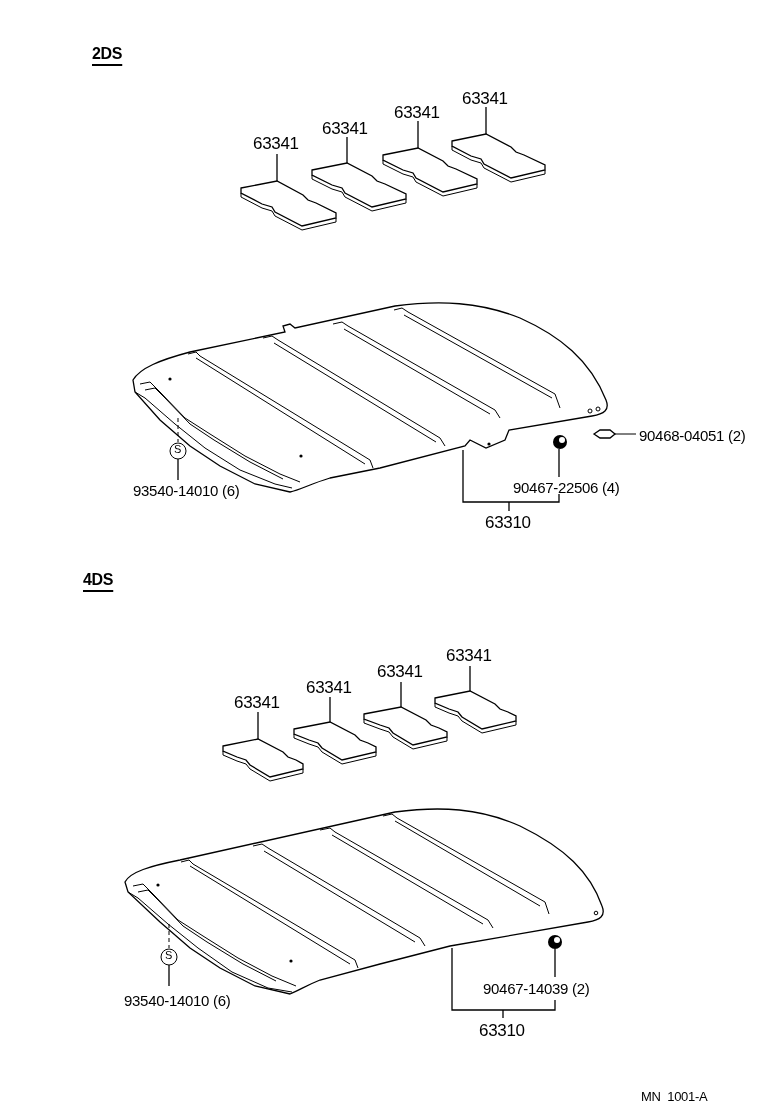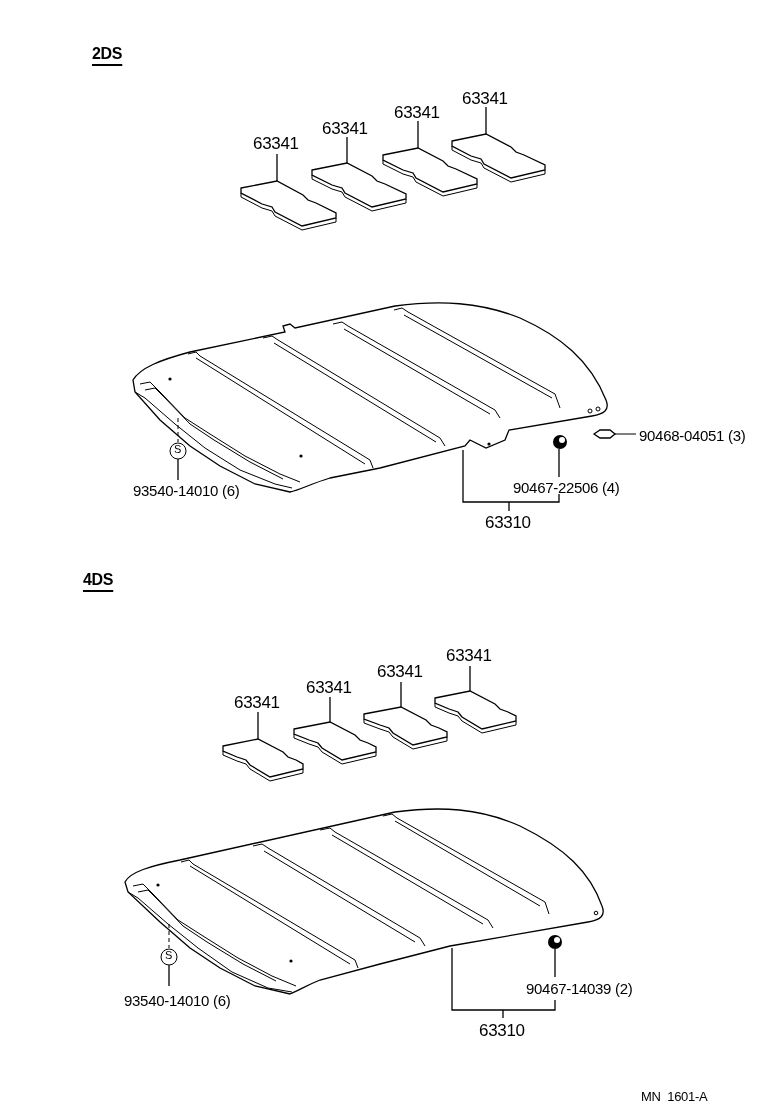--- a/index.html
+++ b/index.html
@@ -131,26 +131,26 @@
 </svg>
 
 <div class="lbl sec" style="left:92px;top:18px;margin-top:28px;">2DS</div>
 <div class="lbl big" style="left:253px;top:135px;">63341</div>
 <div class="lbl big" style="left:322px;top:120px;">63341</div>
 <div class="lbl big" style="left:394px;top:104px;">63341</div>
 <div class="lbl big" style="left:462px;top:90px;">63341</div>
 <div class="lbl" style="left:174px;top:444px;font-size:11px;">S</div>
 <div class="lbl" style="left:133px;top:483px;">93540-14010 (6)</div>
 <div class="lbl" style="left:513px;top:480px;">90467-22506 (4)</div>
-<div class="lbl" style="left:639px;top:428px;">90468-04051 (3)</div>
+<div class="lbl" style="left:639px;top:428px;">90468-04051 (2)</div>
 <div class="lbl big" style="left:485px;top:514px;">63310</div>
 
 <div class="lbl sec" style="left:83px;top:572px;">4DS</div>
 <div class="lbl big" style="left:234px;top:694px;">63341</div>
 <div class="lbl big" style="left:306px;top:679px;">63341</div>
 <div class="lbl big" style="left:377px;top:663px;">63341</div>
 <div class="lbl big" style="left:446px;top:647px;">63341</div>
 <div class="lbl" style="left:165px;top:950px;font-size:11px;">S</div>
 <div class="lbl" style="left:124px;top:993px;">93540-14010 (6)</div>
-<div class="lbl" style="left:526px;top:981px;">90467-14039 (2)</div>
+<div class="lbl" style="left:483px;top:981px;">90467-14039 (2)</div>
 <div class="lbl big" style="left:479px;top:1022px;">63310</div>
 
-<div class="lbl" style="left:641px;top:1090px;font-size:13px;white-space:pre;">MN  1601-A</div>
+<div class="lbl" style="left:641px;top:1090px;font-size:13px;white-space:pre;">MN  1001-A</div>
 
 </body></html>

